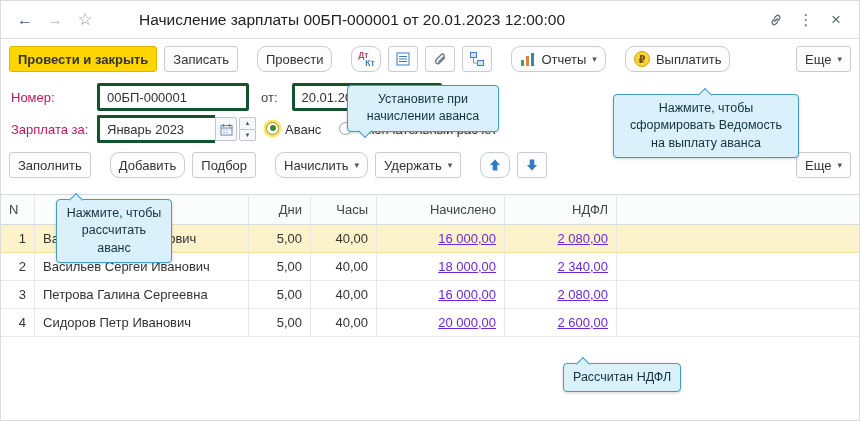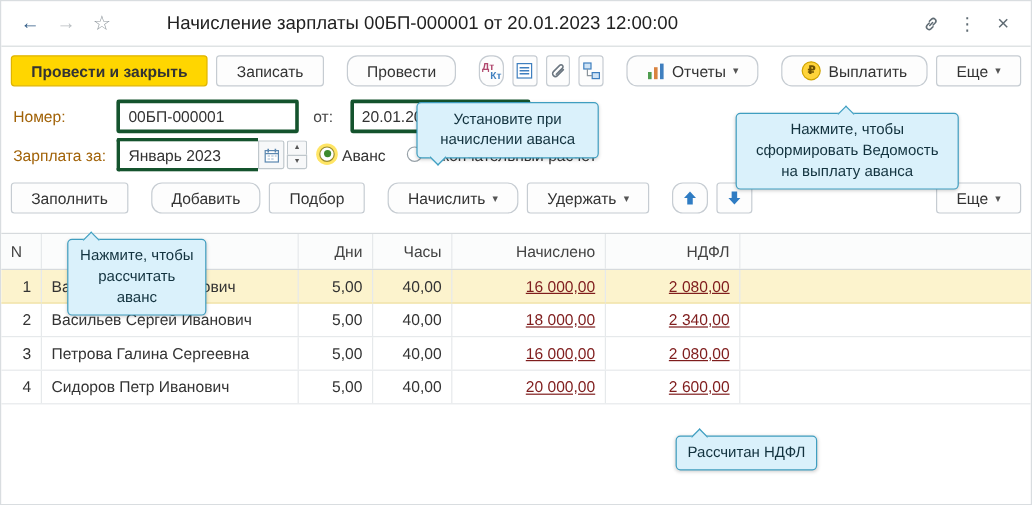--- a/index.html
+++ b/index.html
@@ -11,36 +11,36 @@
   .nav-btn { display: flex; align-items: center; justify-content: center; width: 28px; height: 26px; border: none; background: transparent; border-radius: 3px; cursor: pointer; font-size: 16px; color: #2f5a85; font-family: inherit; }
   .nav-btn.disabled { color: #b9bec2; }
   .nav-btn.star { color: #8f979d; font-size: 17px; }
   .title { margin-left: 38px; font-size: 15.5px; color: #222; white-space: nowrap; }
   .titlebar-right { margin-left: auto; display: flex; align-items: center; gap: 4px; }
   .glyph-btn { display: flex; align-items: center; justify-content: center; width: 26px; height: 26px; border: none; background: transparent; cursor: pointer; font-size: 15px; color: #5f6b73; font-family: inherit; }
   .glyph-btn.close { font-size: 17px; }
 
   
   .toolbar { display: flex; align-items: center; padding: 7px 8px 6px; gap: 7px; }
-  .btn { display: inline-flex; align-items: center; justify-content: center; gap: 6px; height: 26px; padding: 0 16px; background: #fdfdfd; border: 1px solid #c6ccd2; border-radius: 3px; cursor: pointer; font-size: 13px; color: #333; font-family: inherit; white-space: nowrap; }
+  .btn { display: inline-flex; align-items: center; justify-content: center; gap: 6px; height: 26px; padding: 0 8px; background: #fdfdfd; border: 1px solid #c6ccd2; border-radius: 3px; cursor: pointer; font-size: 13px; color: #333; font-family: inherit; white-space: nowrap; }
   .btn.primary { background: #ffd600; border-color: #dfb400; font-weight: bold; }
   .icon-btn { width: 30px; padding: 0; }
   .caret { font-size: 9px; color: #555; line-height: 1; }
   .ml { margin-left: 12px; border-radius: 9px; }
   .push { margin-left: auto; }
 
   .dtkt { display: flex; flex-direction: column; line-height: 8px; font-size: 8.5px; font-weight: bold; }
   .dtkt .dt { color: #b0486e; align-self: flex-start; }
   .dtkt .kt { color: #3f7fbf; align-self: flex-end; padding-left: 7px; }
 
   .coin { display: inline-flex; align-items: center; justify-content: center; width: 16px; height: 16px; border-radius: 50%; background: #ffd43a; border: 1px solid #cfa300; color: #6e5200; font-size: 10px; font-weight: bold; }
 
   
   .form-row { display: flex; align-items: center; margin: 6px 10px 0; height: 26px; }
-  .flabel { width: 86px; color: #a16207; flex: none; }
+  .flabel { width: 86px; color: #be185d; flex: none; }
   .fld { display: flex; align-items: center; height: 28px; border: 3px solid #14532d; border-radius: 2px; padding: 0 7px; background: #fff; white-space: nowrap; overflow: hidden; }
   .fld.number { width: 152px; }
   .fld.date { width: 150px; margin-left: 8px; }
   .fld.period { width: 118px; border-right: none; border-radius: 2px 0 0 2px; }
   .cal-btn { display: flex; align-items: center; justify-content: center; width: 22px; height: 24px; border: 1px solid #bfc7cc; background: #f7f8f9; cursor: pointer; border-radius: 0 2px 2px 0; }
   .spinner { display: flex; flex-direction: column; width: 17px; height: 24px; margin-left: 2px; }
   .spin { flex: 1; display: flex; align-items: center; justify-content: center; border: 1px solid #bfc7cc; background: #f7f8f9; font-size: 6px; color: #555; cursor: pointer; padding: 0; font-family: inherit; }
   .spin.up { border-bottom: none; border-radius: 2px 2px 0 0; }
   .spin.down { border-radius: 0 0 2px 2px; }
   .inline-label { margin: 0 14px 0 6px; color: #444; }
@@ -56,21 +56,21 @@
   .grow.sel { background: #fcf3cd; border-bottom: 1px solid #eedfa3; }
   .cell { display: flex; align-items: center; padding: 0 8px; border-right: 1px solid #e6e9eb; overflow: hidden; white-space: nowrap; }
   .c-n { width: 34px; justify-content: flex-end; }
   .grow.header .c-n { justify-content: flex-start; }
   .c-name { width: 214px; }
   .c-days { width: 62px; justify-content: flex-end; }
   .c-hours { width: 66px; justify-content: flex-end; }
   .c-accr { width: 128px; justify-content: flex-end; }
   .c-ndfl { width: 112px; justify-content: flex-end; }
   .c-rest { flex: 1; border-right: none; }
-  .amount-link { color: #7f1d1d; text-decoration: underline; cursor: pointer; }
+  .amount-link { color: #6d28d9; text-decoration: underline; cursor: pointer; }
 
   
   .tip { position: absolute; background: #daf1fb; border: 1px solid #3f9ec0; border-radius: 4px; padding: 5px 9px; text-align: center; font-size: 12.5px; line-height: 1.38; color: #12323e; z-index: 20; box-shadow: 0 1px 3px rgba(0,0,0,.18); }
   .tip::after { content: ''; position: absolute; width: 9px; height: 9px; background: #daf1fb; transform: rotate(45deg); left: var(--ax, 18px); }
   .tip.a-top::after { top: -5.5px; border-top: 1px solid #3f9ec0; border-left: 1px solid #3f9ec0; }
   .tip.a-bottom::after { bottom: -5.5px; border-bottom: 1px solid #3f9ec0; border-right: 1px solid #3f9ec0; }
   .tip.nowrap { white-space: nowrap; }
 </style>
 </head>
 <body>

